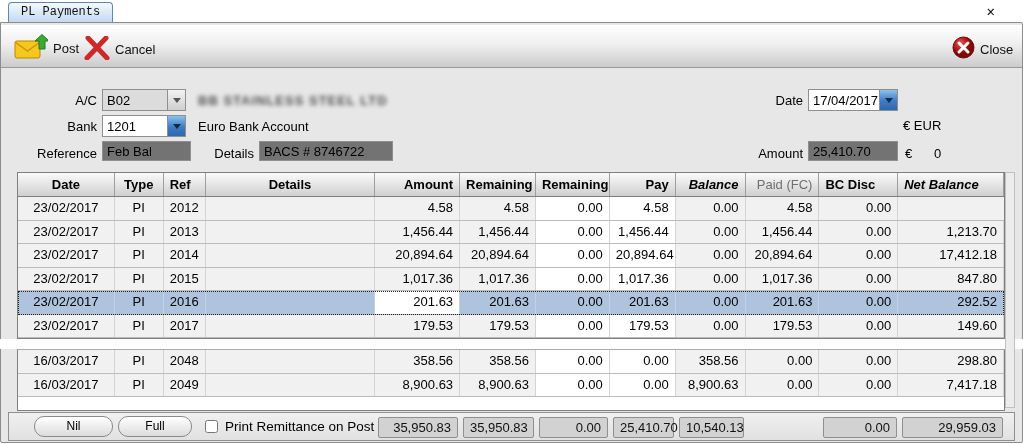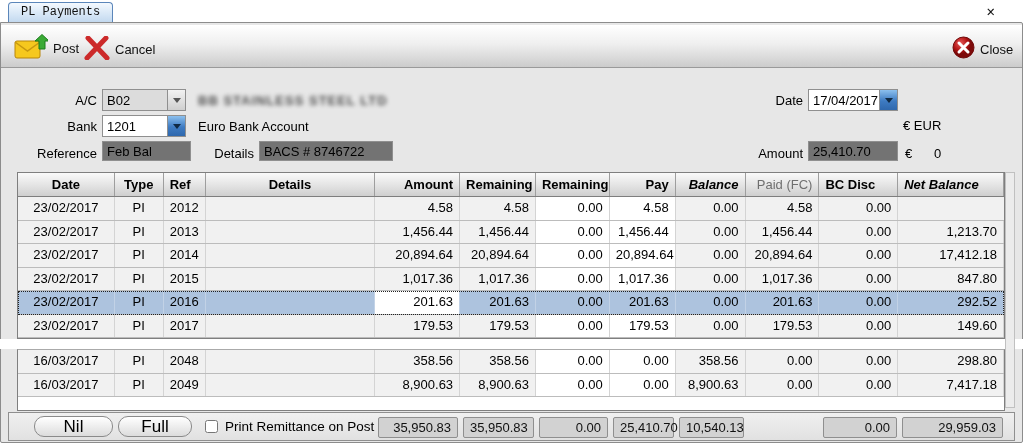--- a/index.html
+++ b/index.html
@@ -60,21 +60,21 @@
   .grow.sel .cell.focuscell{background:#ffffff;}
   .ggap{height:10px;width:1023px;margin-left:-17px;background:#ffffff;}
   .gfill{height:13px;background:#fff;}
   #vscroll{left:1005px;top:172px;width:10px;height:236px;background:#ececec;border:1px solid #c0c0c0;}
 
   
   #footer{left:8px;top:412px;width:1007px;height:29px;background:linear-gradient(#f0f0f0,#e1e1e1);
           border:1px solid #8f8f8f;}
   .pill{position:absolute;top:3px;height:21px;border:1px solid #8a8a8a;border-radius:10px;
         background:linear-gradient(#ffffff,#dcdcdc);text-align:center;line-height:19px;
-        font-size:17px;cursor:default;}
+        font-size:12px;cursor:default;}
   #chk{position:absolute;left:196px;top:7px;width:13px;height:13px;margin:0;}
   #chk-label{left:216px;top:6px;font-size:13.5px;}
   .totbox{position:absolute;top:4px;height:21px;background:#d2d2d2;border:1px solid #8f8f8f;
           border-radius:2px;text-align:right;line-height:19px;font-size:13px;padding:0 6px;color:#111;}
 </style>
 </head>
 <body>
 
 <div id="root">
 

